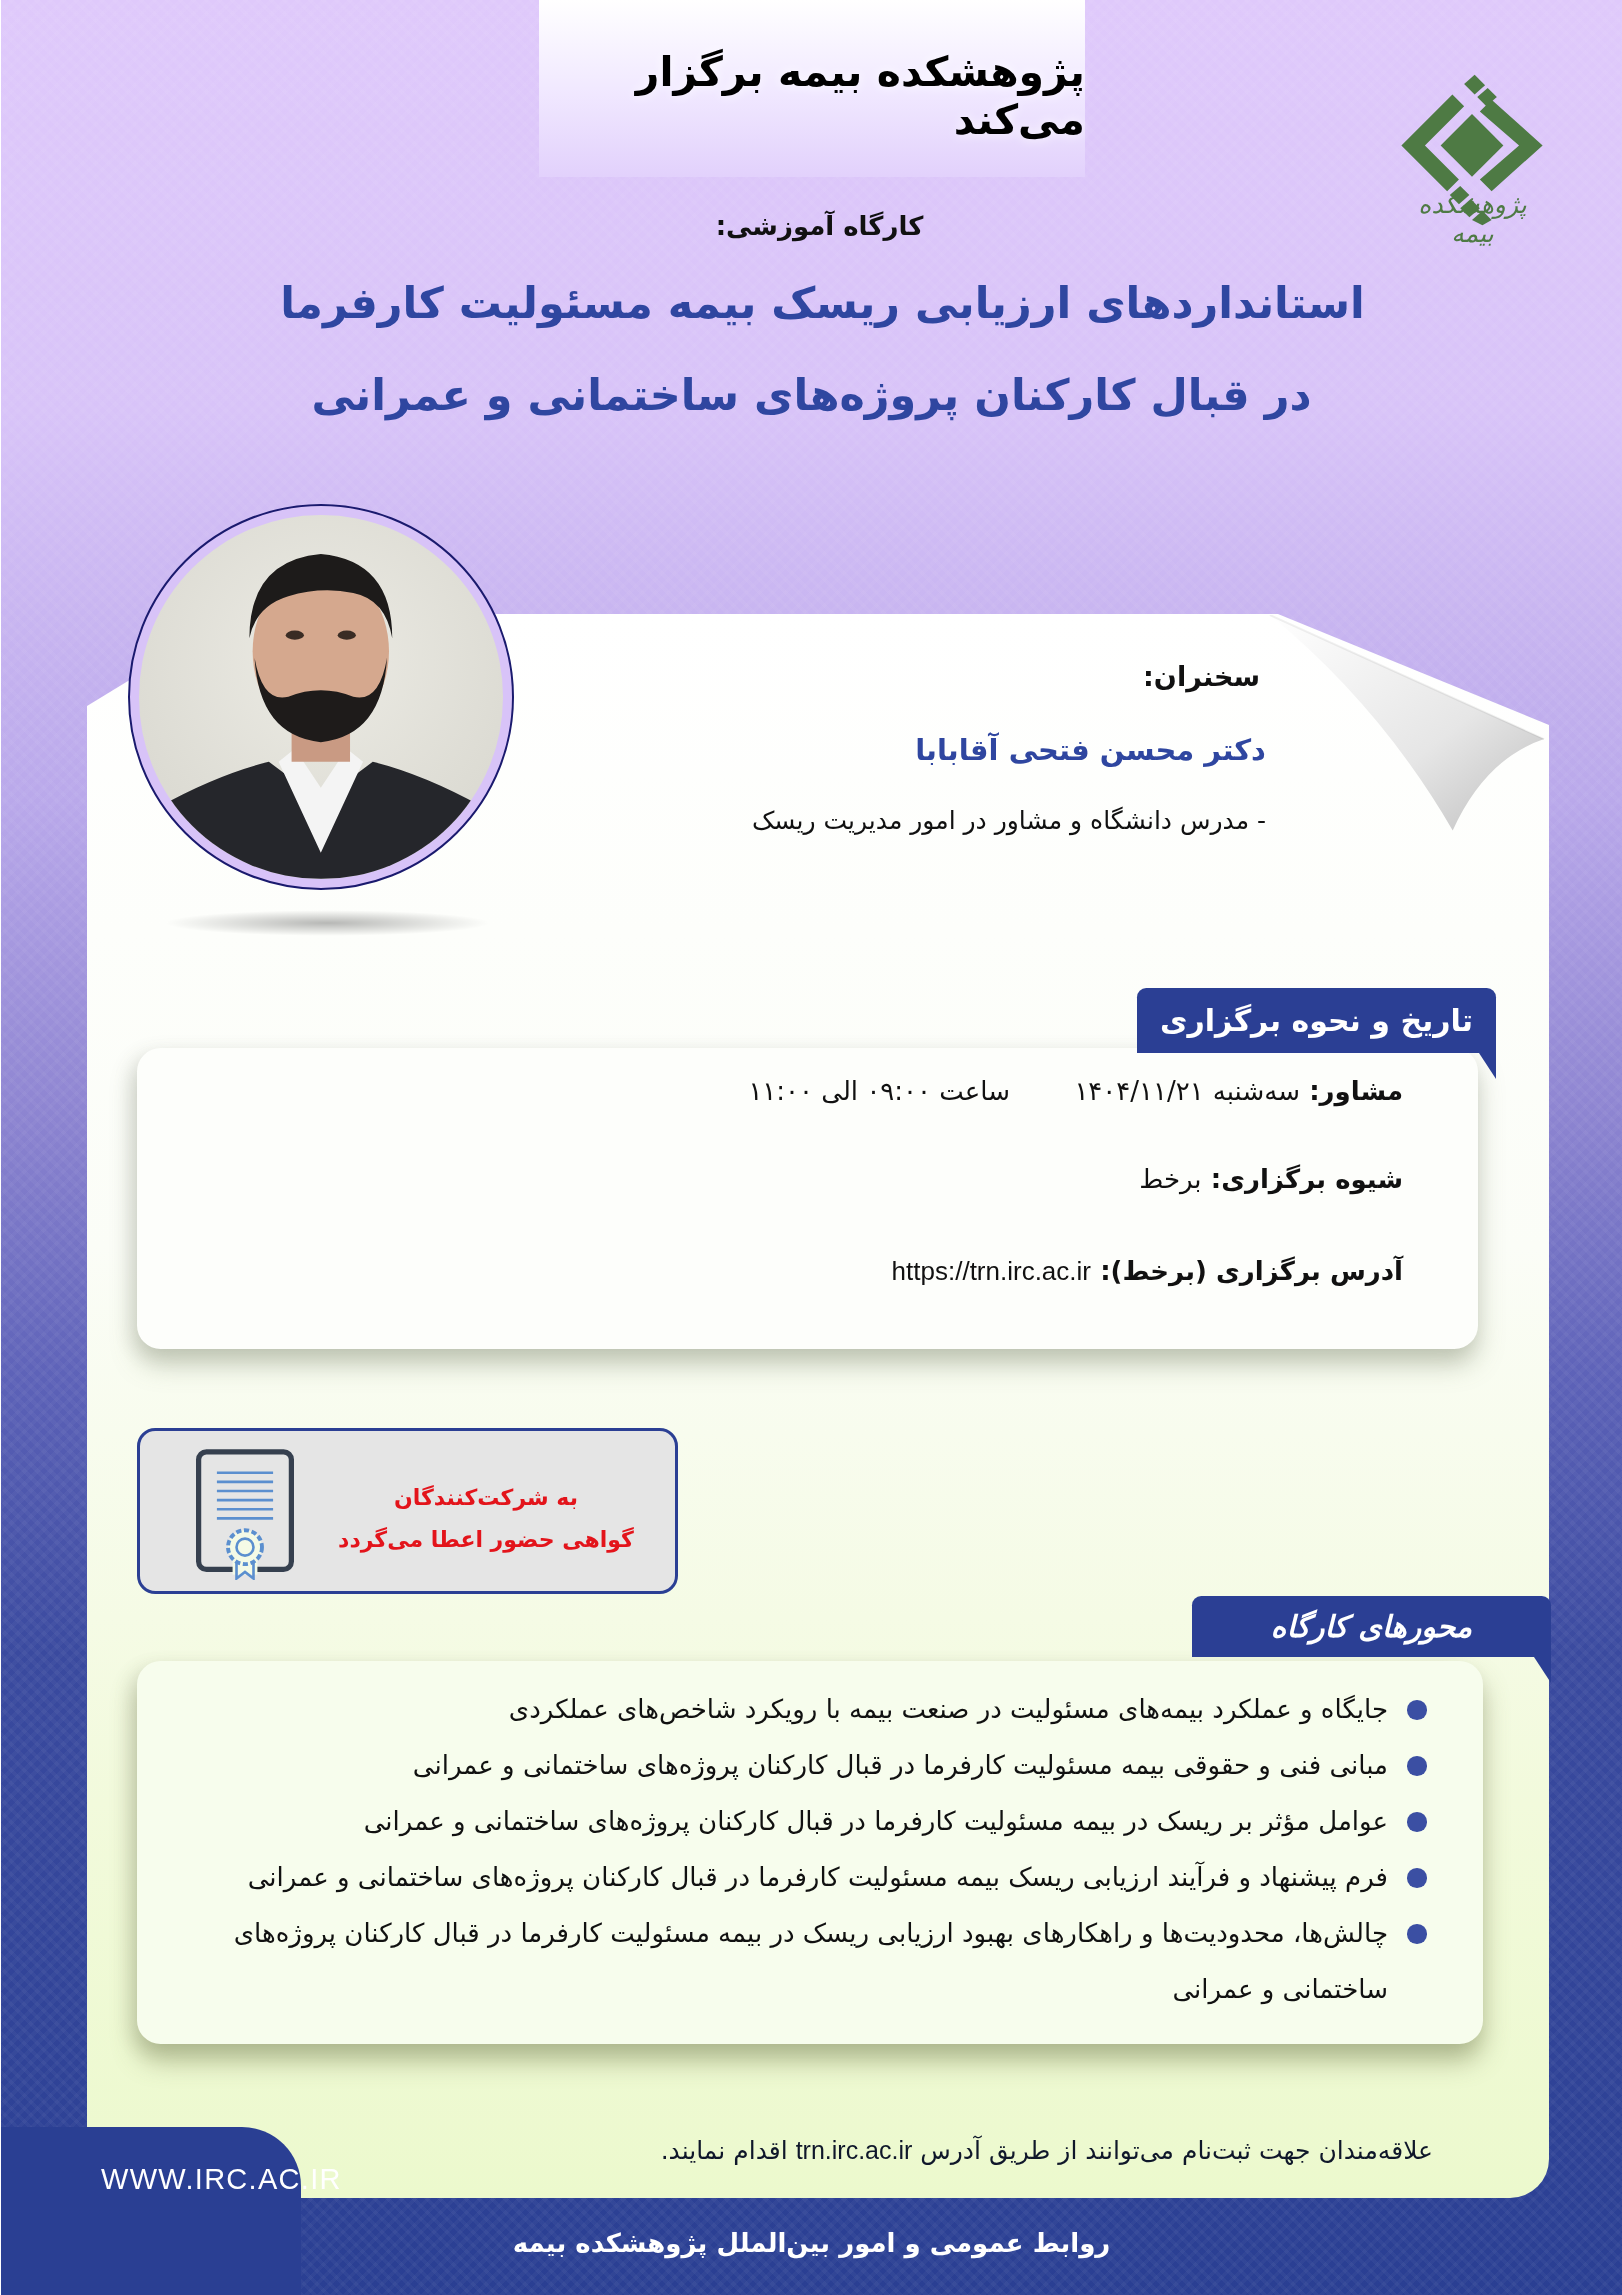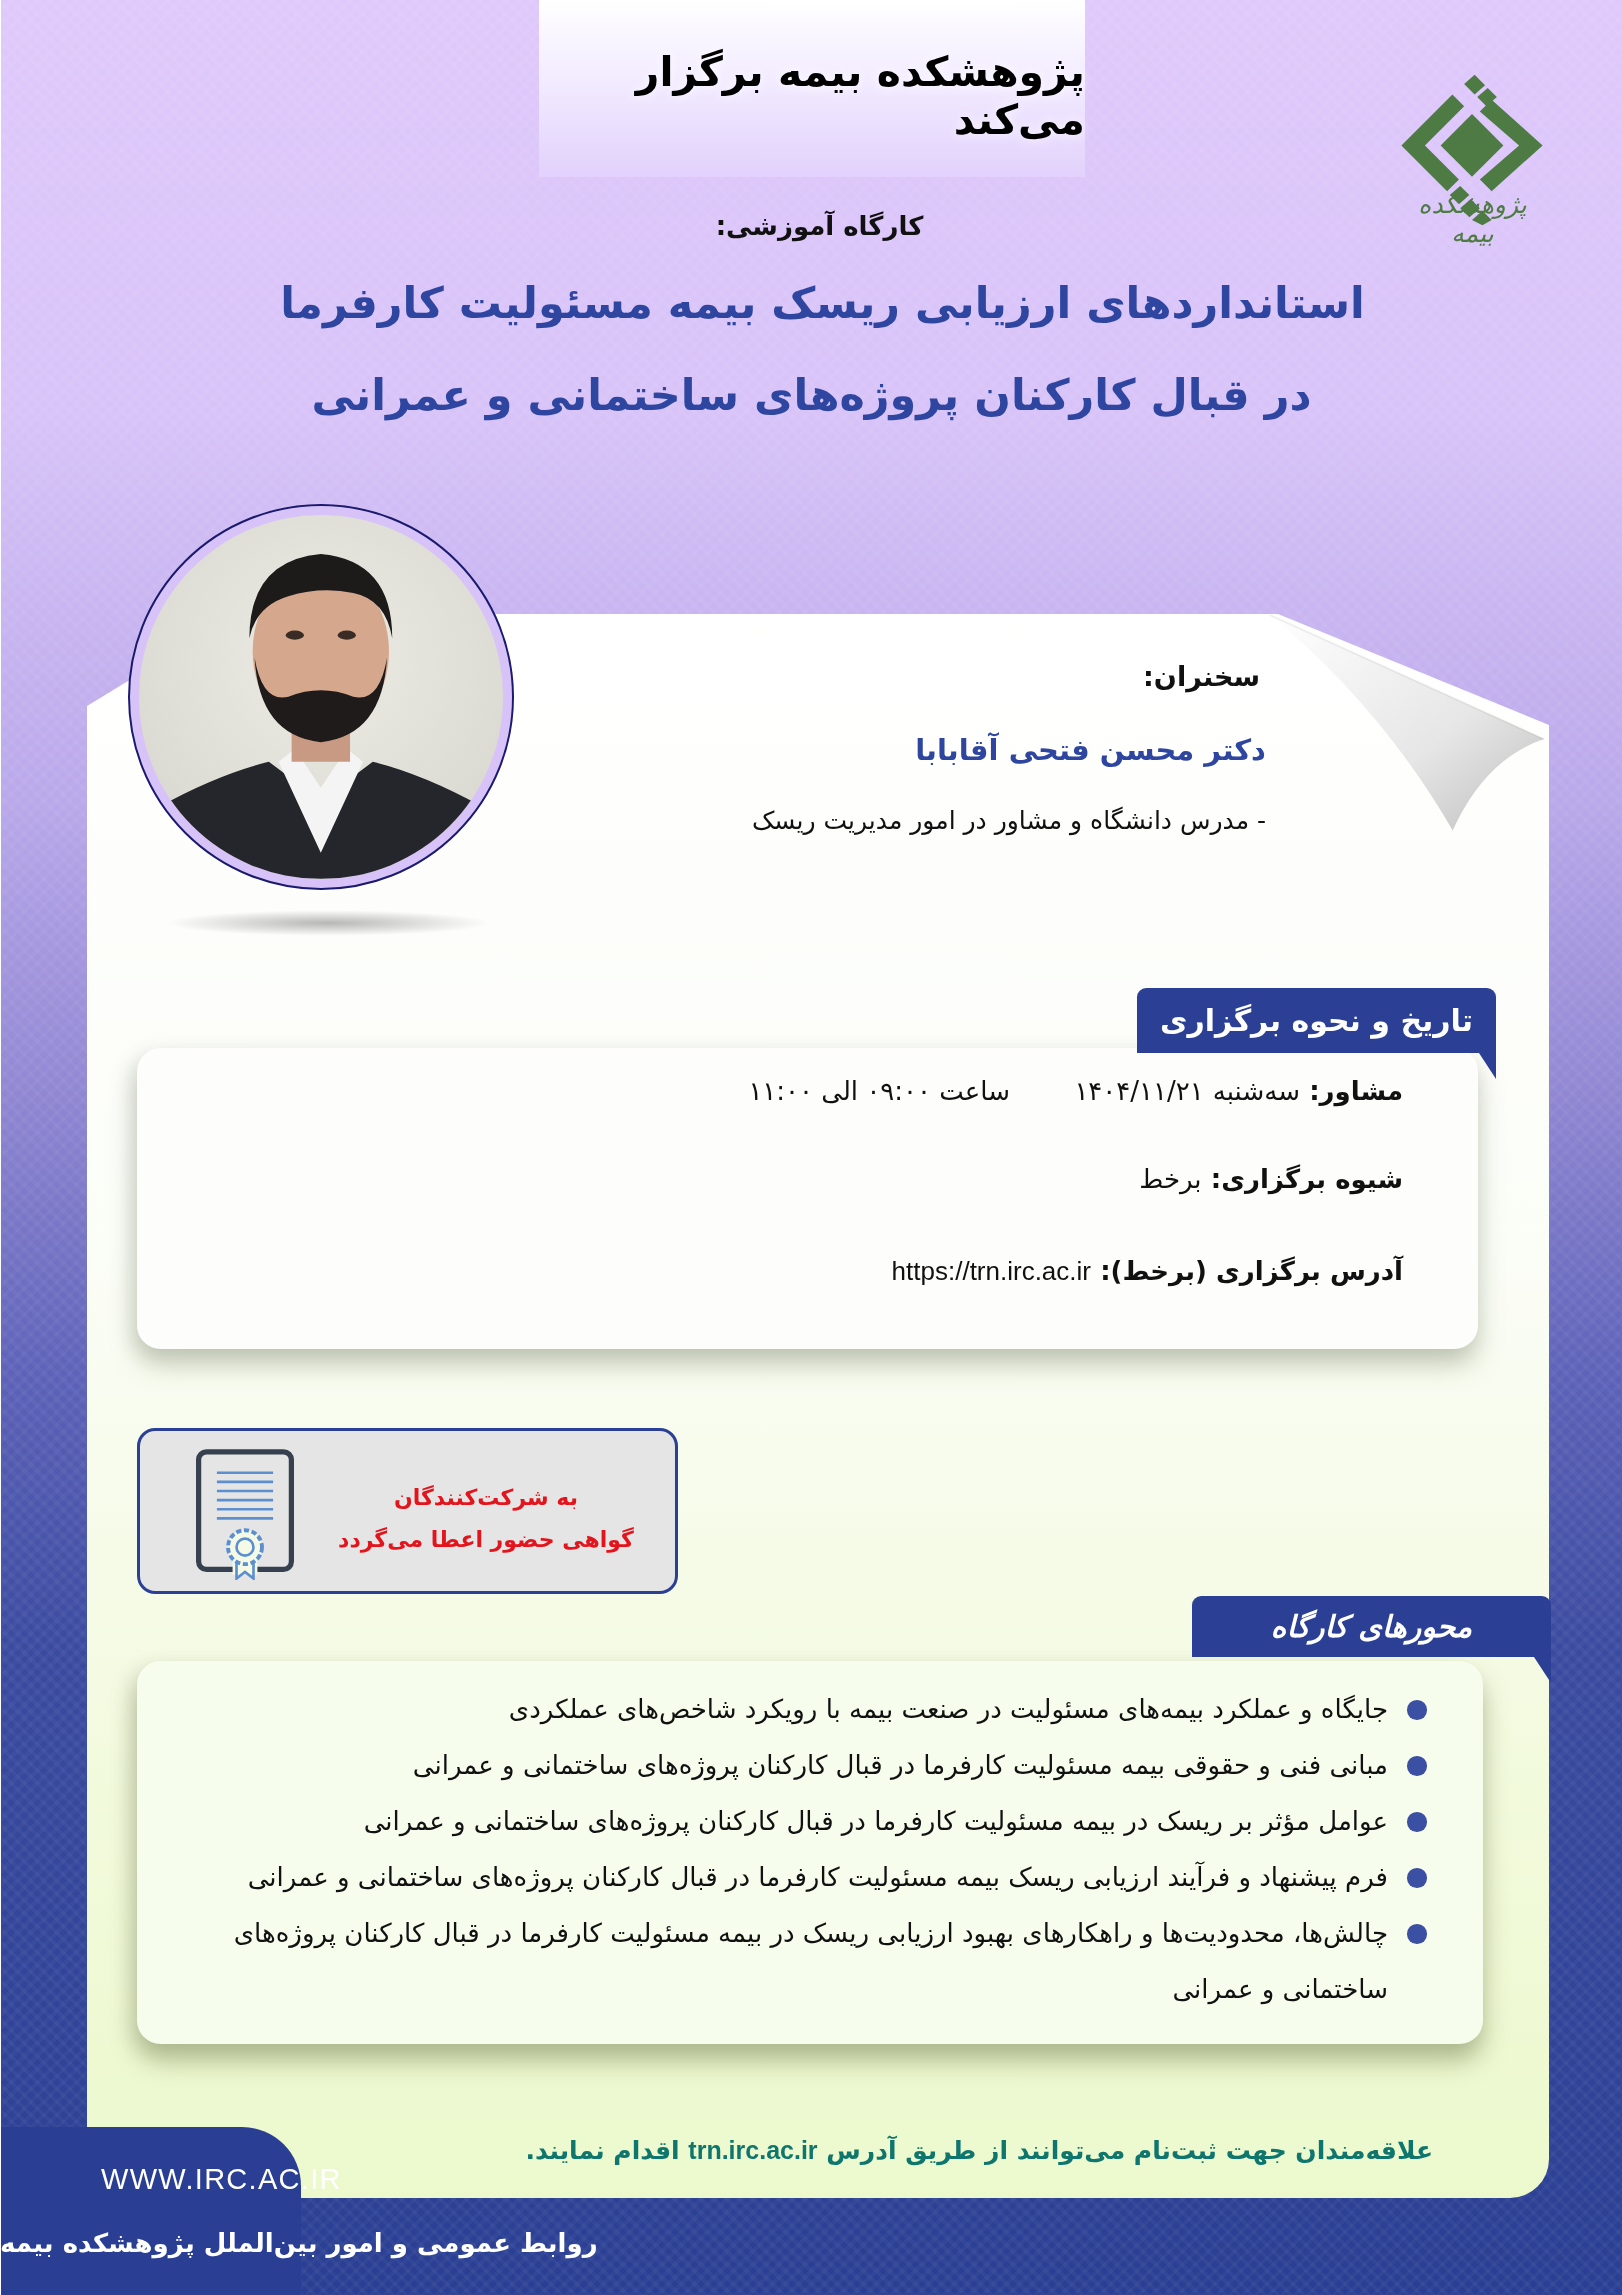--- a/index.html
+++ b/index.html
@@ -145,31 +145,31 @@
     padding-right: 39px; text-align: right;
   }
   .topics-list li .dot {
     position: absolute; right: 0; top: 19.6px; width: 19.6px; height: 19.6px; border-radius: 50%;
     background: #3b4fa3;
   }
   .topics-list li.wrap { line-height: 56px; }
 
   
   .reg-note {
-    position: absolute; right: 190px; top: 2136px; font-weight: 700; font-size: 25px; color: #0f766e;
+    position: absolute; right: 190px; top: 2136px; font-weight: 400; font-size: 25px; color: #0f172a;
     white-space: nowrap;
   }
   .reg-note .url-inline { font-family: "Liberation Sans", sans-serif; direction: ltr; unicode-bidi: embed; }
 
   .site-url {
     position: absolute; left: 101px; top: 2163px; direction: ltr;
     font-family: "Liberation Sans", sans-serif; font-size: 29px; color: #fff; letter-spacing: 1.3px;
   }
   .footer-line {
-    position: absolute; left: 0; right: 0; top: 2228px; text-align: left;
+    position: absolute; left: 0; right: 0; top: 2228px; text-align: center;
     font-weight: 700; font-size: 26px; color: #fff;
   }
 </style>
 </head>
 <body>
 
 <div class="bg-pattern"></div>
 
 <div class="top-banner">
   <span class="org-line">پژوهشکده بیمه برگزار می‌کند</span>

